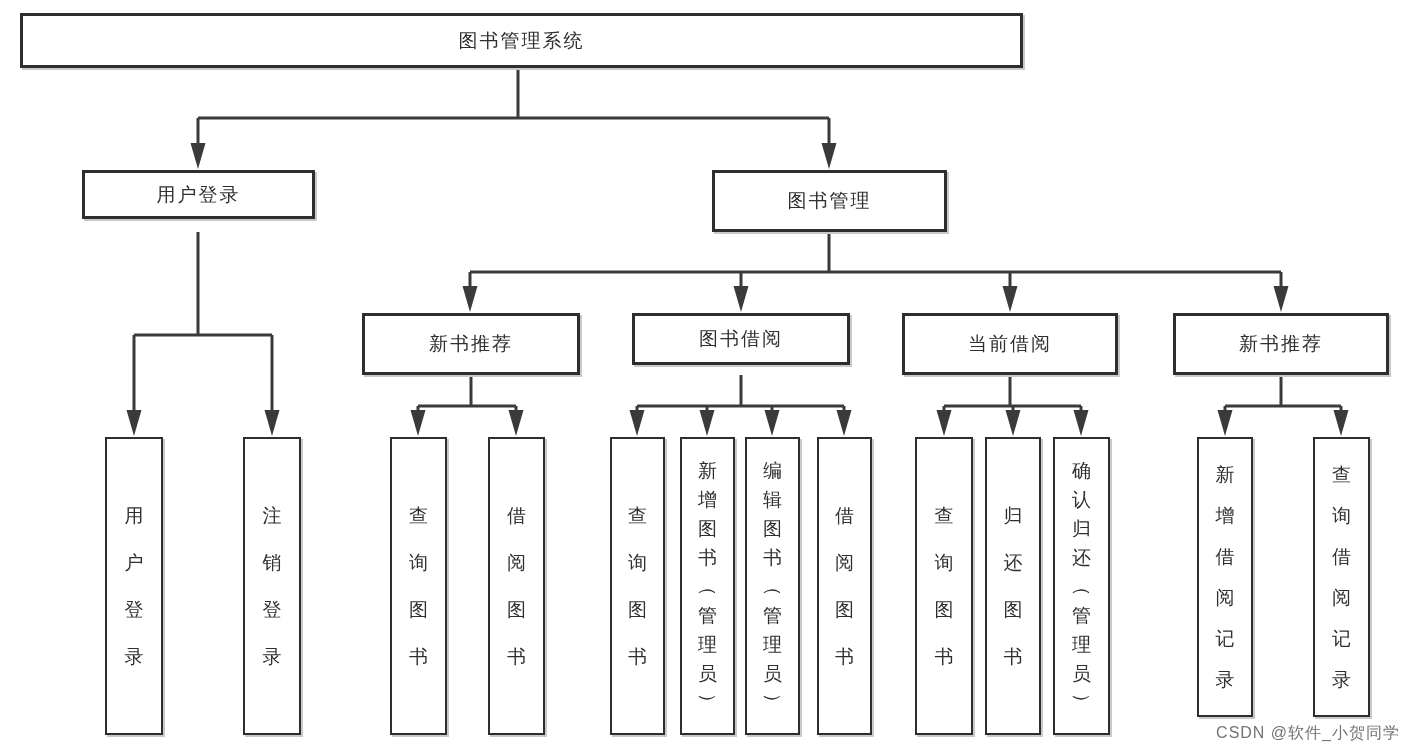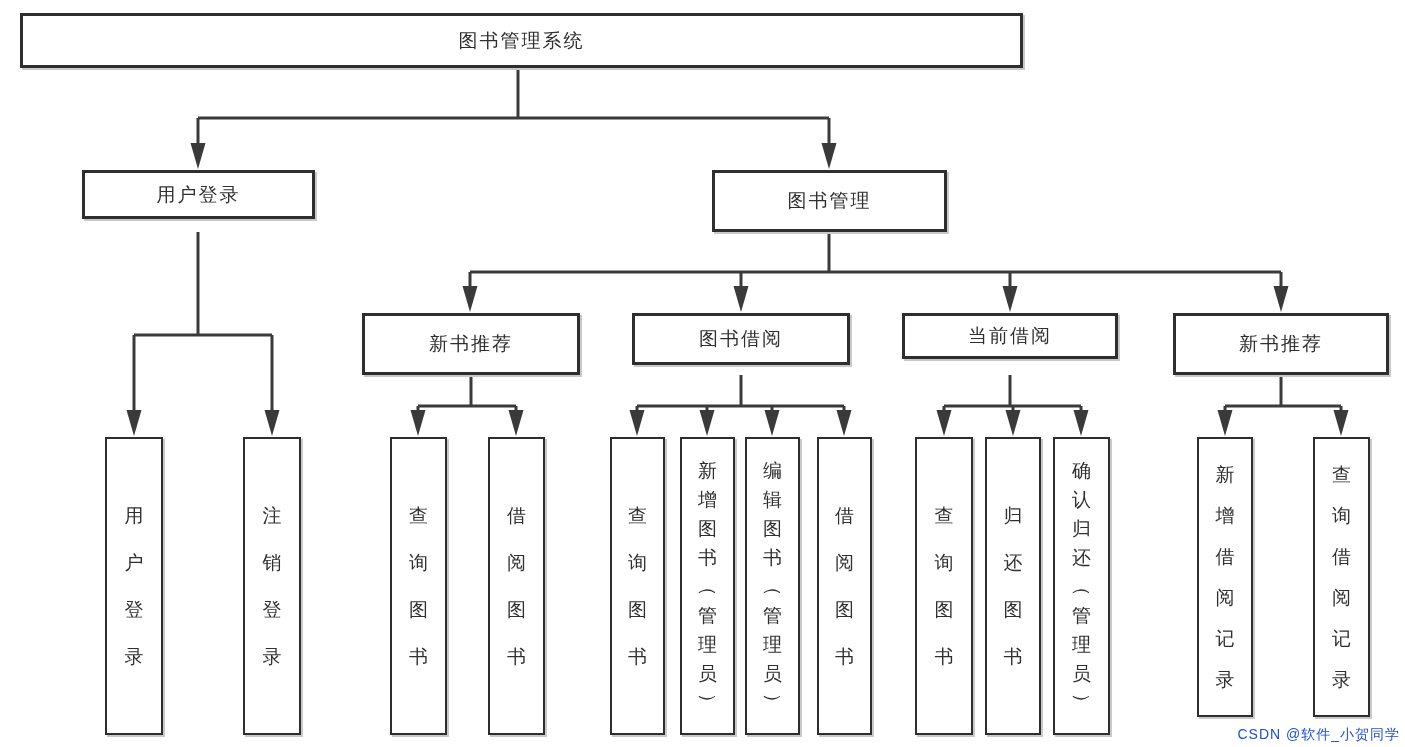--- a/index.html
+++ b/index.html
@@ -44,23 +44,23 @@
     height:19px;
     line-height:19px;
     width:22px;
     text-align:center;
   }
   .vchar.p{transform:rotate(90deg);}
   .watermark{
     position:absolute;
     right:5px;
     bottom:3px;
-    font-size:14px;
+    font-size:16px;
     letter-spacing:1px;
-    color:#1d4ed8;
+    color:#737373;
     z-index:3;
     white-space:nowrap;
   }
 </style>
 </head>
 <body>
 
 <div class="canvas">
 
   <svg class="connectors" width="1405" height="747">
@@ -128,21 +128,21 @@
   <div class="node hbox" style="left:712px;top:170px;width:235px;height:62px">
     <span class="lbl">图书管理</span>
   </div>
 
   <div class="node hbox" style="left:362px;top:313px;width:218px;height:62px">
     <span class="lbl">新书推荐</span>
   </div>
   <div class="node hbox" style="left:632px;top:313px;width:218px;height:52px">
     <span class="lbl">图书借阅</span>
   </div>
-  <div class="node hbox" style="left:902px;top:313px;width:216px;height:46px">
+  <div class="node hbox" style="left:902px;top:313px;width:216px;height:62px">
     <span class="lbl">当前借阅</span>
   </div>
   <div class="node hbox" style="left:1173px;top:313px;width:216px;height:62px">
     <span class="lbl">新书推荐</span>
   </div>
 
   <div class="node vbox" style="left:105px;top:437px;width:58px;height:298px">
     <span class="vtext" style="gap: 28px;">
         <span class="vchar">用</span>
         <span class="vchar">户</span>

